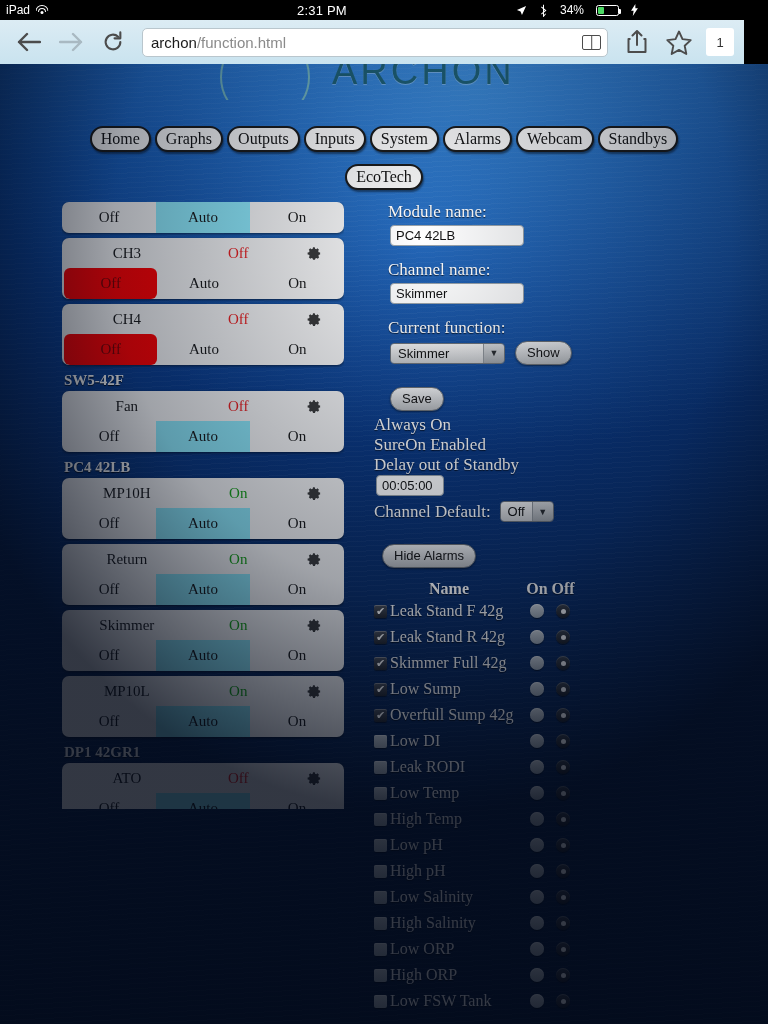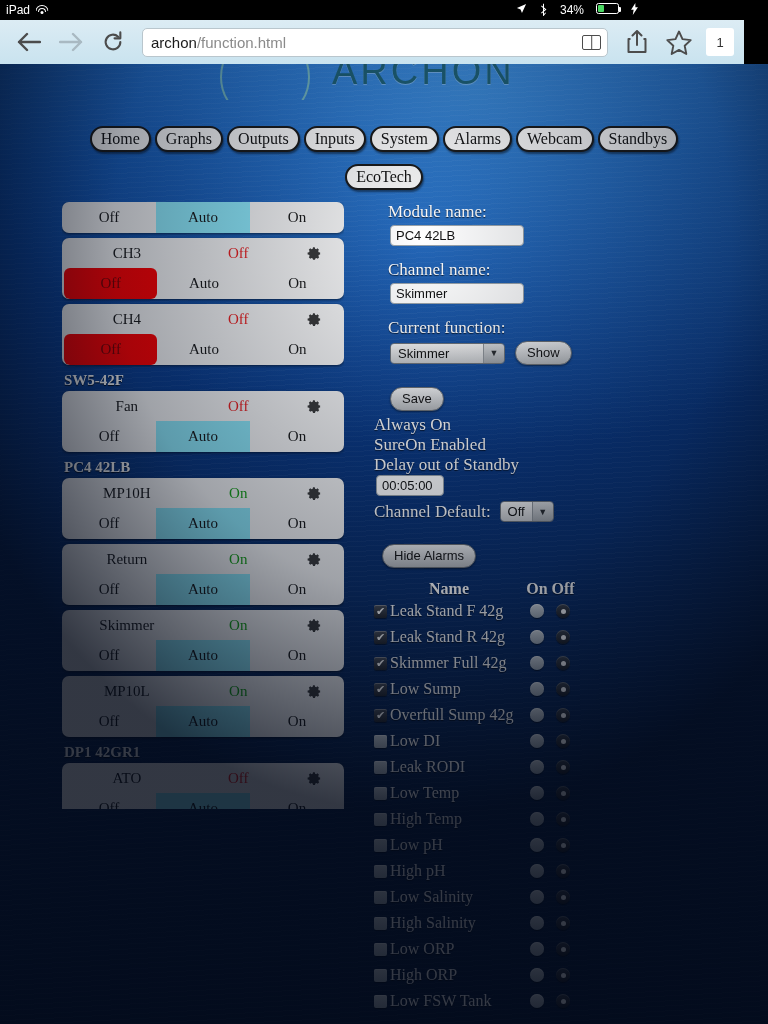--- a/index.html
+++ b/index.html
@@ -14,21 +14,21 @@
   
   .statusbar {
     position: absolute; top: 0; left: 0; width: 644px; height: 20px;
     background: #000; color: #fff;
     font-family: "Liberation Sans", sans-serif; font-size: 12px;
     display: flex; align-items: center; border-radius: 6px;
   }
   .sb-left { display: flex; align-items: center; gap: 5px; padding-left: 6px; }
   .sb-center { position: absolute; left: 0; right: 0; text-align: center;
                font-size: 13px; font-weight: 500; letter-spacing: .2px; }
-  .sb-right { position: absolute; right: 6px; display: flex; gap: 12px; }
+  .sb-right { position: absolute; right: 6px; display: flex; align-items: center; gap: 12px; }
   .wifi-ico { display:inline-block; width: 13px; height: 11px; position: relative; }
   .wifi-ico i { position:absolute; border: 1.5px solid #fff; border-bottom:none;
                 border-radius: 50% 50% 0 0 / 100% 100% 0 0; left:50%; transform: translateX(-50%); }
   .wifi-ico i:nth-child(1){ width:13px;height:6px;top:0; }
   .wifi-ico i:nth-child(2){ width:8px;height:4px;top:3px; }
   .wifi-ico i:nth-child(3){ width:3px;height:3px;top:6.5px;border-radius:50%;background:#fff;border:none; }
   .battery { display:inline-block; width:23px; height:11px; border:1px solid #fff;
              border-radius:2.5px; position:relative; padding:1px; }
   .battery::after { content:""; position:absolute; right:-3px; top:3px; width:2px; height:5px;
                     background:#fff; border-radius:0 1px 1px 0; }
@@ -209,20 +209,21 @@
 
   <div class="statusbar">
     <div class="sb-left">
       <span>iPad</span>
       <span class="wifi-ico">
           <i></i>
           <i></i>
           <i></i>
         </span>
     </div>
+    <div class="sb-center">2:31 PM</div>
     <div class="sb-right">
       <svg width="11" height="11" viewBox="0 0 24 24">
           <path d="M22 2 2 11l8 3 3 8z" fill="#fff"></path>
         </svg>
       <svg width="9" height="13" viewBox="0 0 12 18">
           <path d="M3 4l6 5-6 5M6 1v16l3-3.5" stroke="#fff" stroke-width="1.4" fill="none"></path>
         </svg>
       <span>34%</span>
       <span class="battery">
           <b id="batt-fill" style="width: 34%;"></b>

